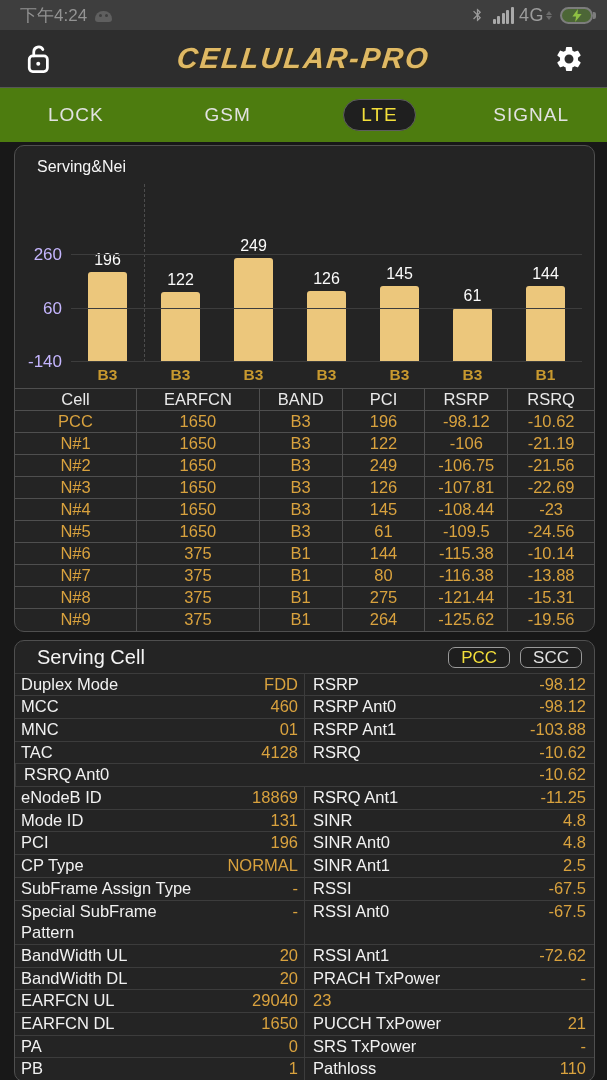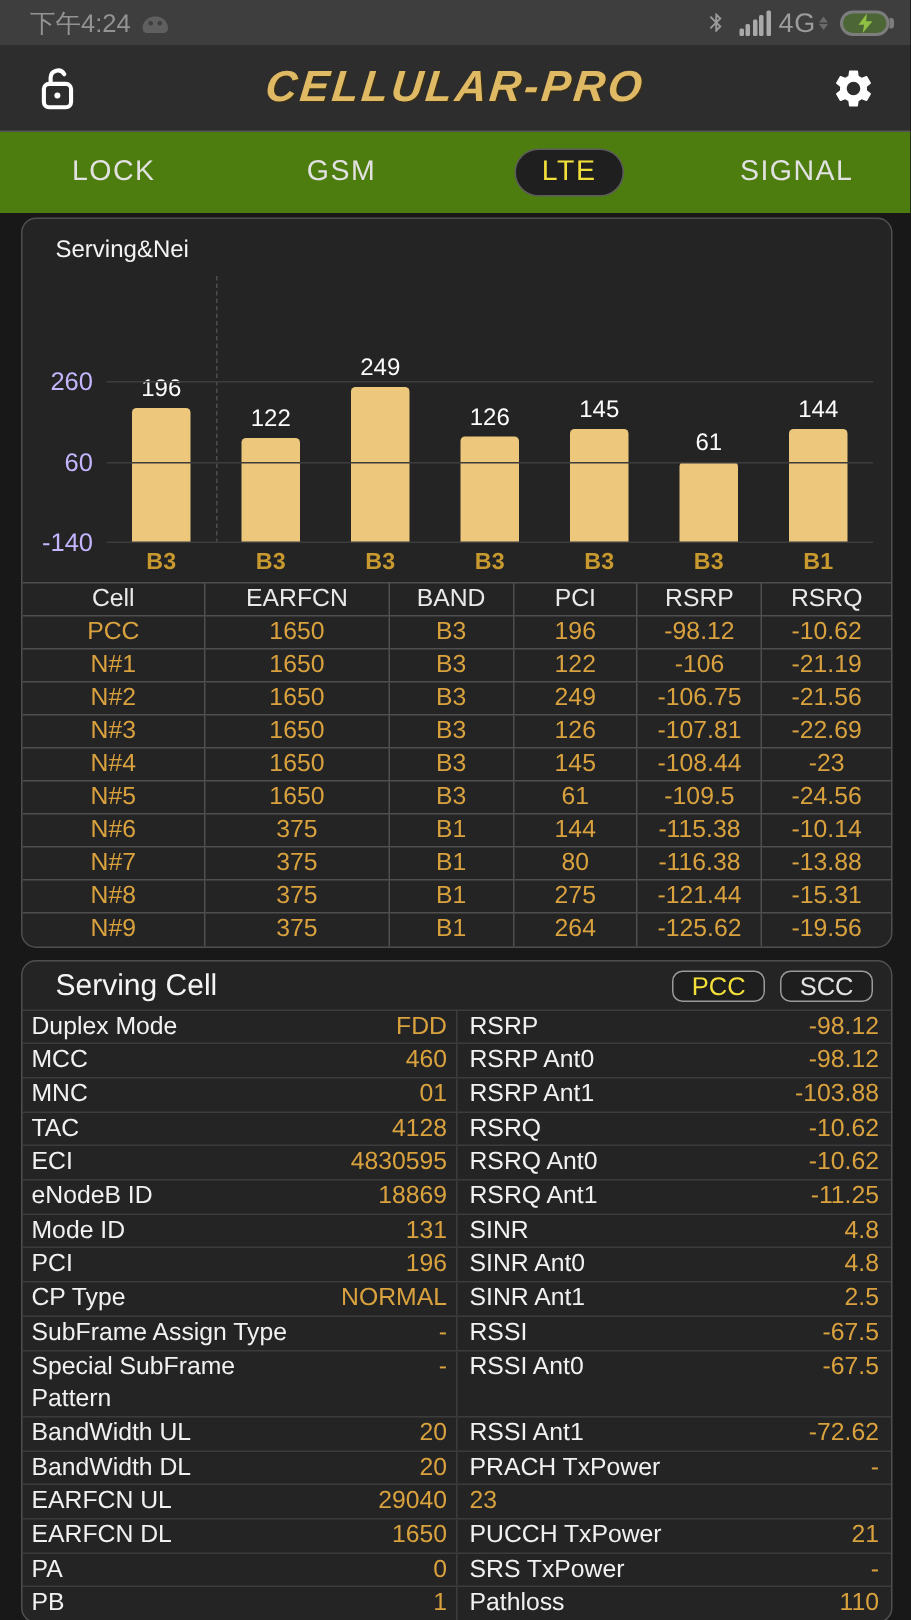--- a/index.html
+++ b/index.html
@@ -343,24 +343,20 @@
           <div class="kv-cell kv-left">
             <span class="kv-label">TAC</span>
             <span class="kv-value">4128</span>
           </div>
           <div class="kv-cell kv-right">
             <span class="kv-label">RSRQ</span>
             <span class="kv-value">-10.62</span>
           </div>
         </div>
         <div class="kv-row">
-          <div class="kv-cell kv-left">
-            <span class="kv-label">ECI</span>
-            <span class="kv-value">4830595</span>
-          </div>
           <div class="kv-cell kv-right">
             <span class="kv-label">RSRQ Ant0</span>
             <span class="kv-value">-10.62</span>
           </div>
         </div>
         <div class="kv-row">
           <div class="kv-cell kv-left">
             <span class="kv-label">eNodeB ID</span>
             <span class="kv-value">18869</span>
           </div>

